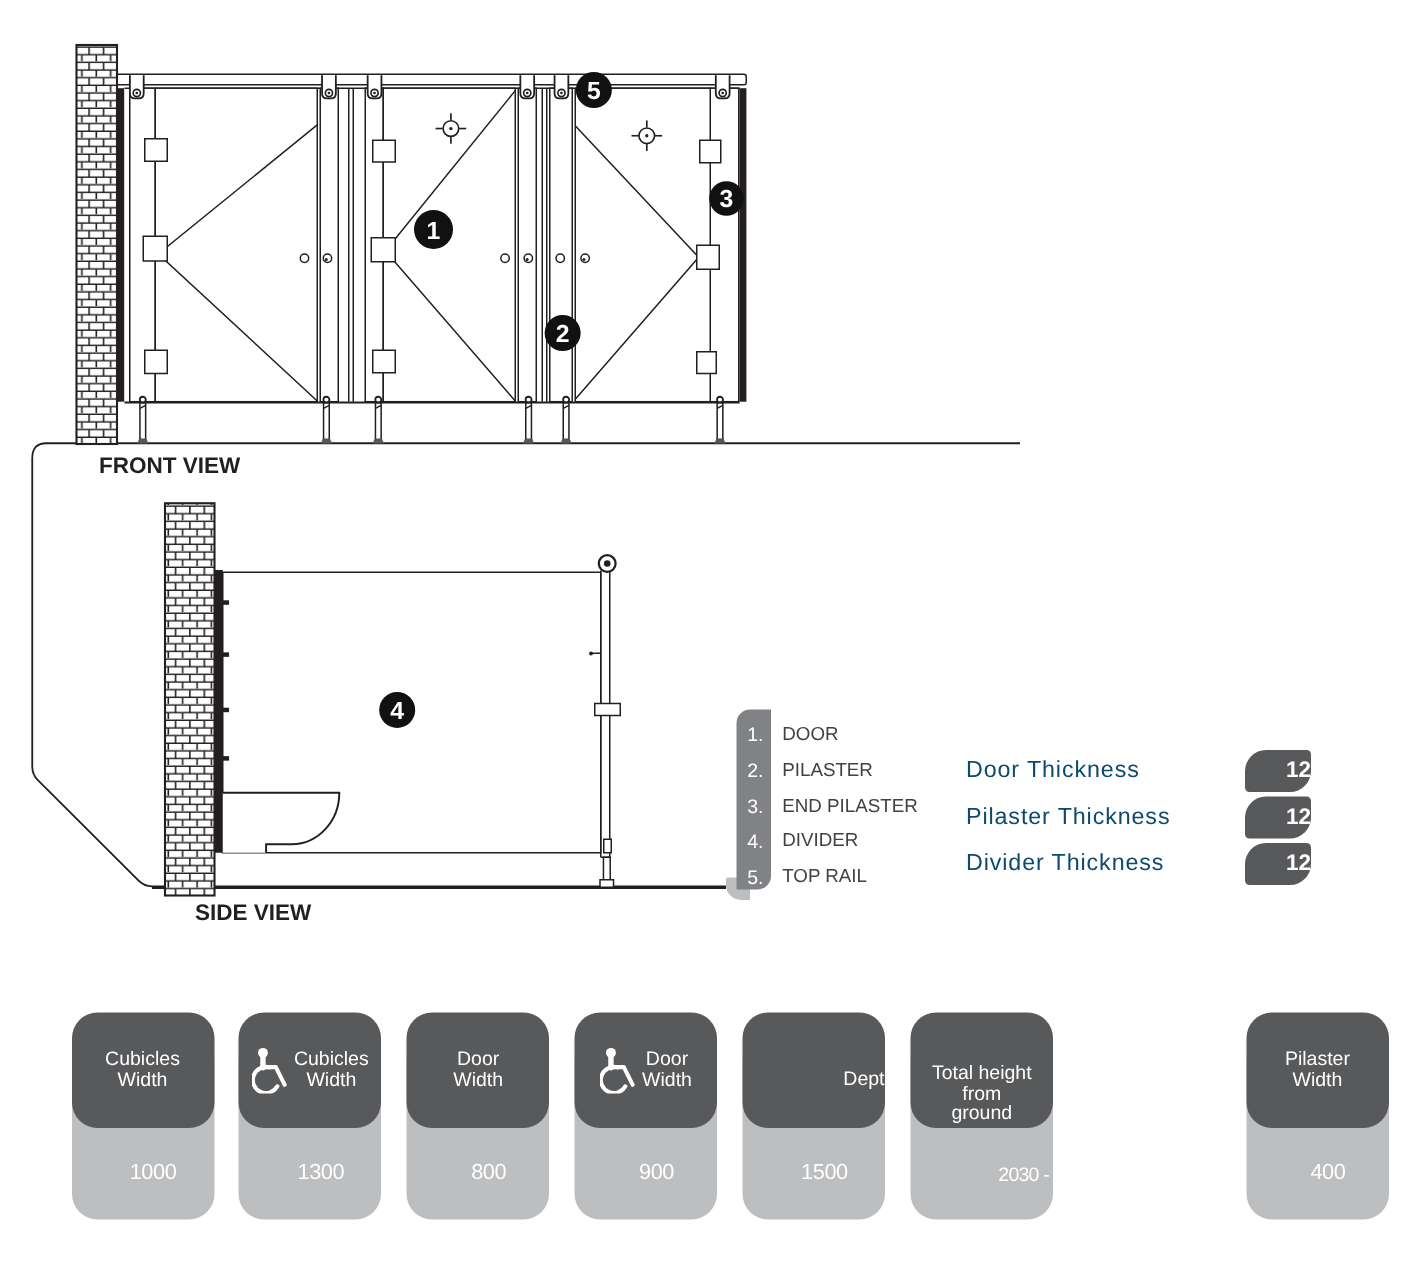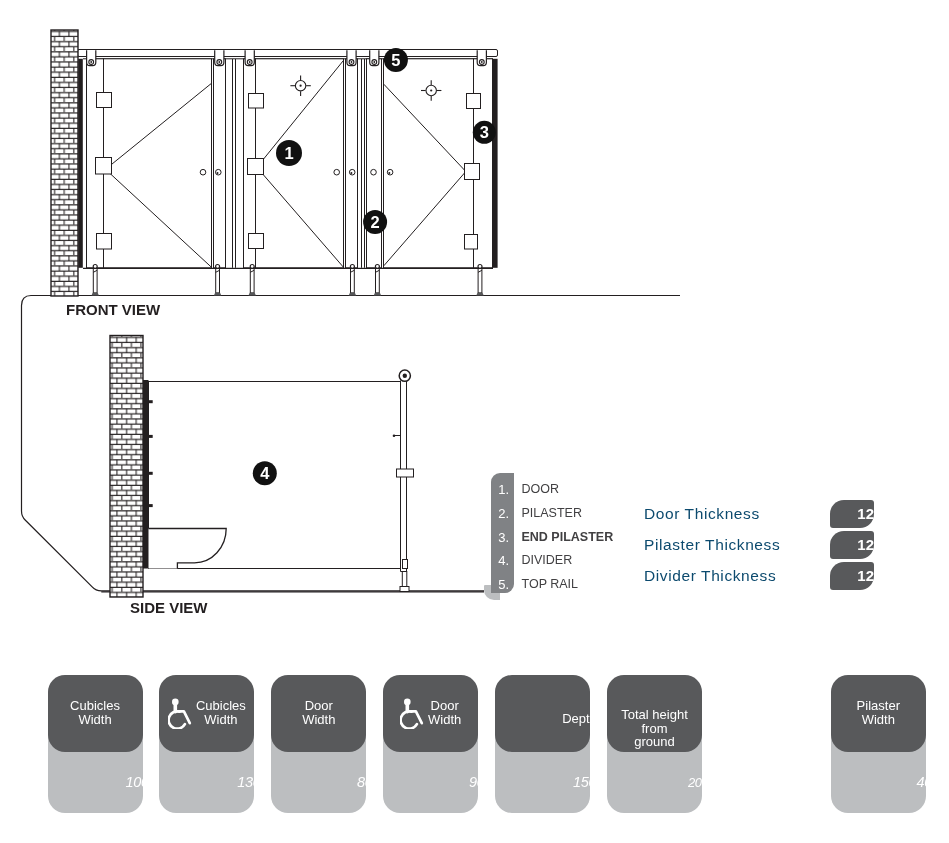--- a/index.html
+++ b/index.html
@@ -16,21 +16,21 @@
 .badge{position:absolute;left:830px;width:44px;height:28px;background:#58595b;
   border-radius:14px 3px 14px 3px;color:#fff;font-weight:bold;font-size:15px;
   text-align:right;line-height:28px;}
 
 .card{position:absolute;top:675px;width:95px;height:138px;}
 .card .lo{position:absolute;left:0;top:15px;width:95px;height:123px;background:#bcbec0;border-radius:17px;}
 .card .hi{position:absolute;left:0;top:0;width:95px;height:76.5px;background:#58595b;border-radius:17px;}
 .card .ttl{position:absolute;left:0;top:0;width:95px;height:76.5px;color:#fff;font-size:13px;
   line-height:14.6px;text-align:center;display:flex;align-items:center;justify-content:center;}
 .card .val{position:absolute;left:0;top:100px;width:109px;color:#fff;font-size:14.5px;
-  letter-spacing:-0.3px;text-align:right;line-height:15px;font-style:italic;}
+  letter-spacing:-0.3px;text-align:center;line-height:15px;}
 .ic{flex:0 0 auto;margin-right:3px;}
 </style>
 </head>
 <body>
 <div id="page">
 
 <svg class="abs" style="left:0;top:0" width="949" height="660" viewBox="0 0 949 660">
 <defs>
 <pattern id="brick" width="9.6" height="10.2" patternUnits="userSpaceOnUse">
   <rect width="9.6" height="10.2" fill="#fff"></rect>
@@ -229,21 +229,21 @@
 
 <div class="abs" id="legtab"></div>
 <div class="abs" id="legstrip"></div>
 <div class="legnum" style="top:482px;">1.</div>
 <div class="legnum" style="top:505.8px;">2.</div>
 <div class="legnum" style="top:529.6px;">3.</div>
 <div class="legnum" style="top:553.4px;">4.</div>
 <div class="legnum" style="top:577.2px;">5.</div>
 <div class="leglab" style="top:482px;">DOOR</div>
 <div class="leglab" style="top:505.8px;">PILASTER</div>
-<div class="leglab" style="top:529.6px;font-weight:bold;">END PILASTER</div>
+<div class="leglab" style="top:529.6px;">END PILASTER</div>
 <div class="leglab" style="top:553.4px;">DIVIDER</div>
 <div class="leglab" style="top:577.2px;">TOP RAIL</div>
 
 <div class="thlab" style="top:505px;">Door Thickness</div>
 <div class="thlab" style="top:536.2px;">Pilaster Thickness</div>
 <div class="thlab" style="top:567.4px;">Divider Thickness</div>
 <div class="badge" style="top:500px;">12 mm</div>
 <div class="badge" style="top:531.2px;">12 mm</div>
 <div class="badge" style="top:562.4px;">12 mm</div>
 

